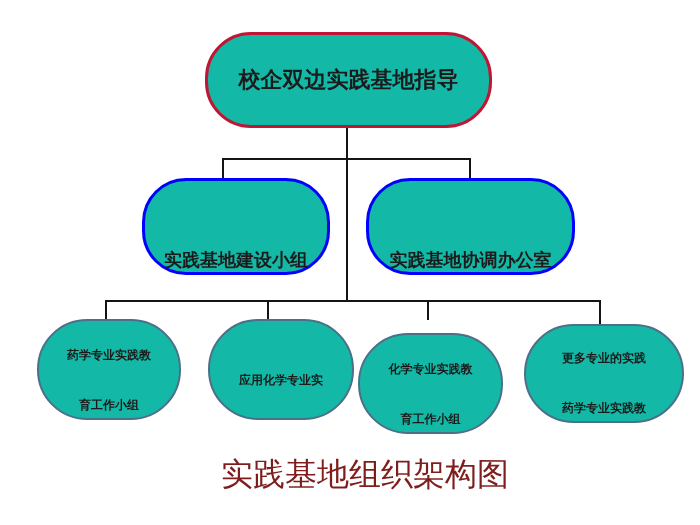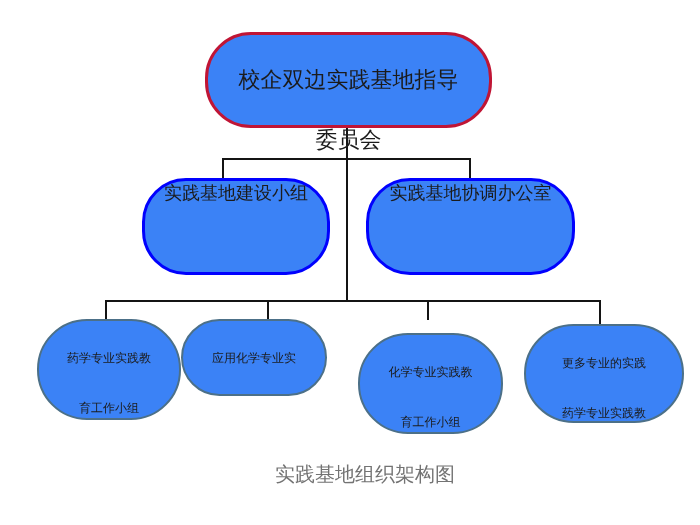--- a/index.html
+++ b/index.html
@@ -7,25 +7,26 @@
     position:relative;
     width:700px;height:525px;
     background:#ffffff;
     font-family:"Liberation Serif","DejaVu Serif",serif;
     color:#1b1b1b;
     overflow:hidden;
   }
   .node{
     position:absolute;
     box-sizing:border-box;
-    background:#3b82f6;
+    background:#14b8a6;
     display:flex;
-    align-items:flex-start;
+    align-items:flex-end;
     justify-content:center;
     text-align:center;
+    font-weight:bold;
   }
   .node .lbl{white-space:pre-line;}
   
   #root-node{
     left:205px;top:32px;width:287px;height:96px;
     border:3px solid #c01535;
     border-radius:46px;
     font-size:22px;line-height:30px;
   }
   
@@ -36,62 +37,61 @@
   }
   #l2-0{left:142px;top:178px;width:188px;height:97px;}
   #l2-1{left:366px;top:178px;width:209px;height:97px;}
   
   .lvl3{
     border:2px solid #4c7088;
     border-radius:50px;
     font-size:12px;line-height:25px;
   }
   #l3-0{left:37px; top:319px;width:144px;height:101px;}
-  #l3-1{left:181px;top:319px;width:146px;height:77px;}
+  #l3-1{left:208px;top:319px;width:146px;height:101px;}
   #l3-2{left:358px;top:333px;width:145px;height:101px;}
   #l3-3{left:524px;top:324px;width:160px;height:99px;}
   
   .conn{position:absolute;background:#141414;}
   #v-center {left:346px;top:128px;width:2px;height:174px;}
   #h-level2 {left:223px;top:158px;width:248px;height:2px;}
   #d-l2-0   {left:222px;top:158px;width:2px;height:21px;}
   #d-l2-1   {left:469px;top:158px;width:2px;height:21px;}
   #h-level3 {left:106px;top:300px;width:495px;height:2px;}
   #d-l3-0   {left:105px;top:300px;width:2px;height:20px;}
   #d-l3-1   {left:267px;top:300px;width:2px;height:20px;}
   #d-l3-2   {left:427px;top:300px;width:2px;height:20px;}
   #d-l3-3   {left:599px;top:300px;width:2px;height:25px;}
   
   #caption{
     position:absolute;
     left:30px;top:456px;width:670px;
     text-align:center;
-    font-size:20px;line-height:36px;
-    color:#737373;
+    font-size:32px;line-height:36px;
+    color:#7f1d1d;
   }
 </style>
 </head>
 <body>
 
 <div id="canvas">
 
   <div class="conn" id="v-center" style="background: rgb(20, 20, 20);"></div>
   <div class="conn" id="h-level2" style="background: rgb(20, 20, 20);"></div>
   <div class="conn" id="d-l2-0" style="background: rgb(20, 20, 20);"></div>
   <div class="conn" id="d-l2-1" style="background: rgb(20, 20, 20);"></div>
   <div class="conn" id="h-level3" style="background: rgb(20, 20, 20);"></div>
   <div class="conn" id="d-l3-0" style="background: rgb(20, 20, 20);"></div>
   <div class="conn" id="d-l3-1" style="background: rgb(20, 20, 20);"></div>
   <div class="conn" id="d-l3-2" style="background: rgb(20, 20, 20);"></div>
   <div class="conn" id="d-l3-3" style="background: rgb(20, 20, 20);"></div>
 
   <div class="node" id="root-node" style="border-color: rgb(192, 21, 53);">
     <div class="lbl">
       <span>校企双边实践基地指导</span><br>
-      <span>委员会</span>
     </div>
   </div>
 
   <div class="node lvl2" id="l2-1" style="border-color: rgb(1, 1, 254);">
     <div class="lbl">实践基地协调办公室</div>
   </div>
   <div class="node lvl2" id="l2-0" style="border-color: rgb(1, 1, 254);">
     <div class="lbl">实践基地建设小组</div>
   </div>
 

